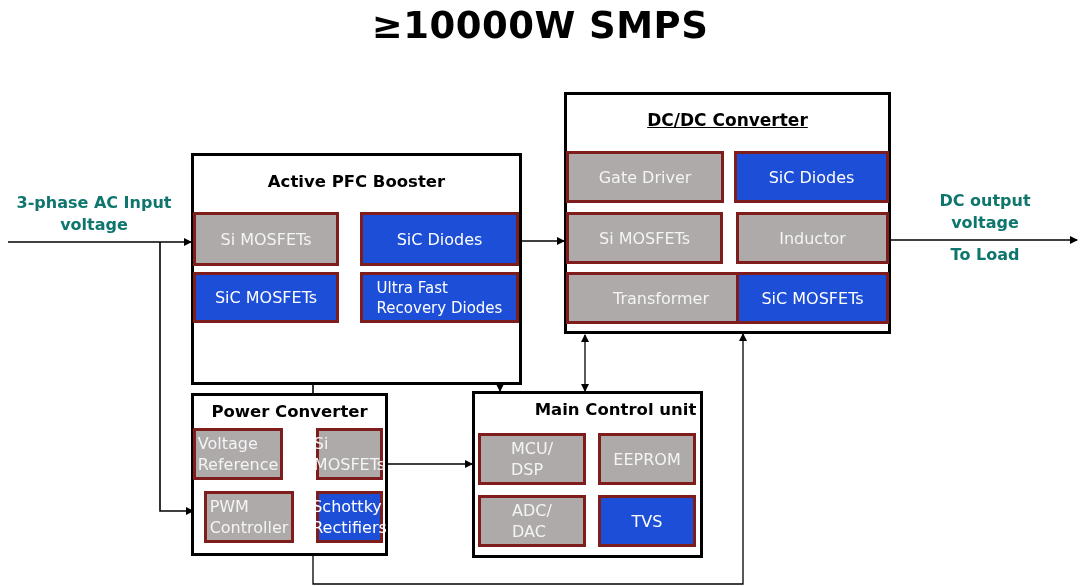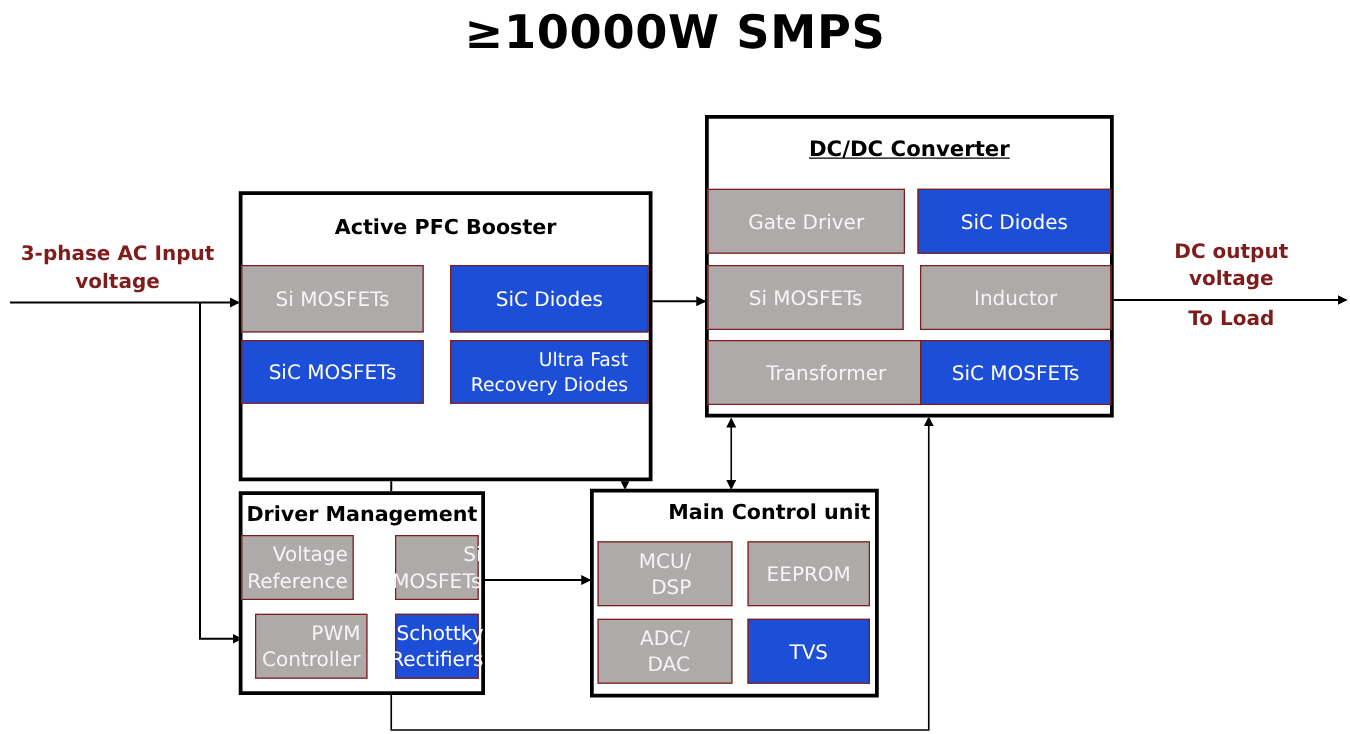--- a/index.html
+++ b/index.html
@@ -1,23 +1,23 @@
 <!DOCTYPE html>
 <html><head>
 <meta charset="utf-8">
 <style>
   html,body{margin:0;padding:0;background:#ffffff;}
   body{width:1080px;height:587px;position:relative;overflow:hidden;font-family:"DejaVu Sans","Liberation Sans",sans-serif;}
   .title{position:absolute;left:0;top:4px;width:1080px;text-align:center;font-size:37px;font-weight:bold;color:#000;letter-spacing:0.5px;}
   .block{position:absolute;border:3px solid #000;background:#fff;box-sizing:border-box;}
   .block-title{position:absolute;left:0;width:100%;text-align:center;font-weight:bold;color:#000;font-size:16.5px;}
-  .comp{position:absolute;box-sizing:border-box;border:1px solid #7f1d1d;color:#fff;display:flex;align-items:center;justify-content:center;text-align:right;font-size:16px;line-height:21px;white-space:pre-line;}
+  .comp{position:absolute;box-sizing:border-box;border:3px solid #7f1d1d;color:#fff;display:flex;align-items:center;justify-content:center;text-align:left;font-size:16px;line-height:21px;white-space:pre-line;}
   .comp.grey{background:#aeaaaa;color:#f4f4f4;}
   .comp.red{background:#1d4ed8;}
-  .label{position:absolute;text-align:center;font-weight:bold;color:#7f1d1d;font-size:16px;line-height:22px;white-space:pre-line;}
+  .label{position:absolute;text-align:center;font-weight:bold;color:#0f766e;font-size:16px;line-height:22px;white-space:pre-line;}
   svg.wires{position:absolute;left:0;top:0;}
 </style>
 </head>
 <body>
 
 <div class="title">≥10000W SMPS</div>
 
 <svg class="wires" width="1080" height="587">
   <defs>
     <marker id="ah" markerWidth="8" markerHeight="8" refX="7" refY="4" orient="auto" markerUnits="userSpaceOnUse">
@@ -66,21 +66,21 @@
   <div class="block-title" style="top:15px;font-size:17px;text-decoration:underline;">DC/DC Converter</div>
 </div>
 <div class="comp grey" style="left:566px;top:151px;width:158px;height:52px;">Gate Driver</div>
 <div class="comp red" style="left:734px;top:151px;width:155px;height:52px;">SiC Diodes</div>
 <div class="comp grey" style="left:566px;top:212px;width:157px;height:52px;">Si MOSFETs</div>
 <div class="comp grey" style="left:736px;top:212px;width:153px;height:52px;">Inductor</div>
 <div class="comp grey" style="left:566px;top:272px;width:190px;height:52px;">Transformer</div>
 <div class="comp red" style="left:736px;top:272px;width:153px;height:52px;">SiC MOSFETs</div>
 
 <div class="block" style="left:191px;top:393px;width:197px;height:163px;">
-  <div class="block-title" style="top:6px;">Driver Management</div>
+  <div class="block-title" style="top:6px;">Power Converter</div>
 </div>
 <div class="comp grey" style="left:193px;top:428px;width:90px;height:52px;">Voltage
 Reference</div>
 <div class="comp grey" style="left:316px;top:428px;width:67px;height:52px;">Si
 MOSFETs</div>
 <div class="comp grey" style="left:193px;top:491px;width:90px;height:52px;margin-left:11px;">PWM
 Controller</div>
 <div class="comp red" style="left:316px;top:491px;width:67px;height:52px;">Schottky
 Rectifiers</div>
 

